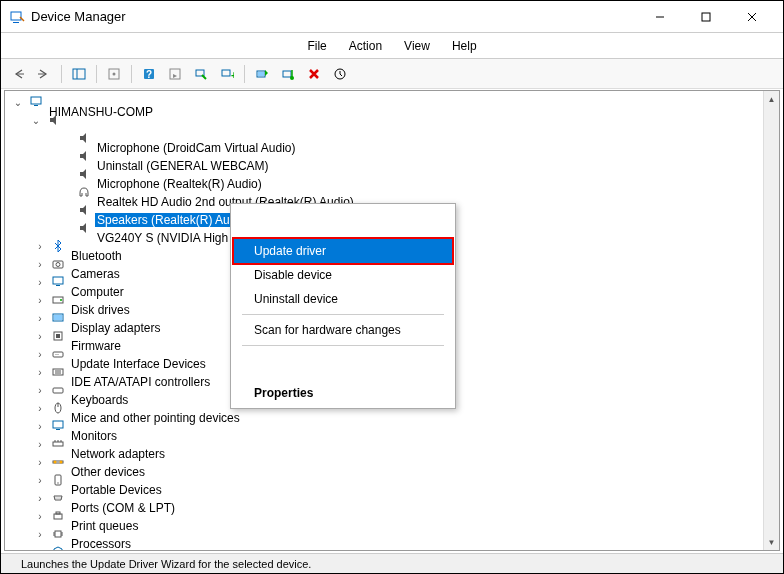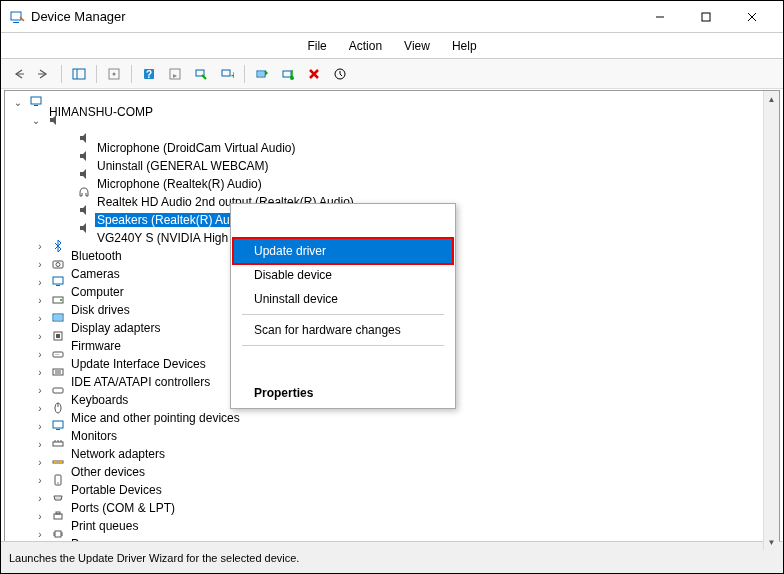--- a/index.html
+++ b/index.html
@@ -31,21 +31,21 @@
     .indent-1 { padding-left: 22px; }
     .indent-2 { padding-left: 52px; }
     .indent-cat { padding-left: 26px; }
     
     .context-menu { position: absolute; top: 202px; left: 229px; width: 226px; background: #fff; border: 1px solid #aaa; box-shadow: 2px 2px 6px rgba(0,0,0,0.25); padding: 3px; z-index: 100; }
     .context-item { padding: 5px 20px; font-size: 12px; cursor: pointer; }
     .context-item.highlighted { background: #0078d7; color: #fff; outline: 2px solid #e00; outline-offset: 0; margin-top: 32px; }
     .context-item.bold { font-weight: bold; margin-top: 35px; }
     .context-sep { height: 1px; background: #ccc; margin: 3px 8px; }
     
-    .statusbar { position: absolute; bottom: 0; left: 0; right: 0; height: 32px; border-top: 1px solid #ccc; display: flex; align-items: center; padding: 0 8px; font-size: 11px; background: #f0f0f0; }
+    .statusbar { position: absolute; bottom: 0; left: 0; right: 0; height: 20px; border-top: 1px solid #ccc; display: flex; align-items: center; padding: 0 20px; font-size: 11px; background: #f0f0f0; }
     
     .scrollbar-v { position: absolute; right: 4px; top: 90px; bottom: 23px; width: 16px; background: #f0f0f0; border-left: 1px solid #ddd; z-index: 5; }
     .scroll-arrow { height: 16px; display: flex; align-items: center; justify-content: center; font-size: 8px; color: #555; }
     .scroll-arrow.bottom { position: absolute; bottom: 0; width: 100%; }
     
     svg { display: block; }
   </style>
 </head>
 <body>
 

